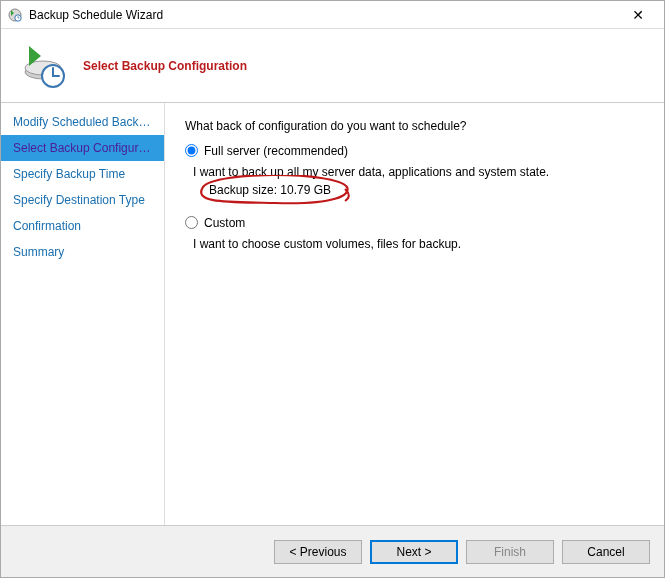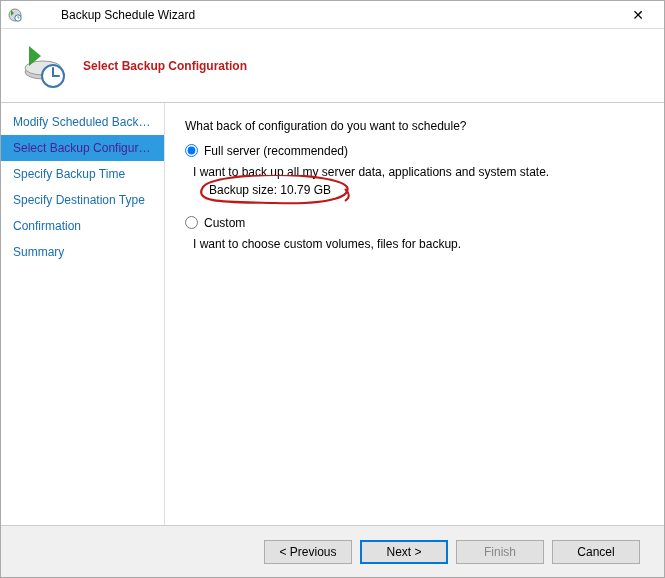--- a/index.html
+++ b/index.html
@@ -19,21 +19,20 @@
     flex-direction: column;
     position: relative;
   }
   .titlebar {
     height: 28px;
     background: #fff;
     display: flex;
     align-items: center;
     padding: 0 6px;
     border-bottom: 1px solid #ddd;
-    gap: 32px;
   }
   .titlebar .title-icon { width:16px; height:16px; margin-right:6px; flex:0 0 auto; }
   .titlebar .title-text { flex: 1; font-size: 12px; color:#000; }
   .titlebar .close { width:40px; text-align:center; font-size:14px; cursor:default; }
   .header {
     height: 74px;
     background: #fff;
     display: flex;
     align-items: center;
     padding: 0 18px;
@@ -84,21 +83,21 @@
     width: 160px; height: 30px;
     pointer-events: none;
   }
   .footer {
     height: 52px;
     background: #f0f0f0;
     border-top: 1px solid #ccc;
     display: flex;
     justify-content: flex-end;
     align-items: center;
-    padding-right: 24px;
+    padding-right: 14px;
     gap: 8px;
   }
   .footer button {
     width: 88px;
     height: 24px;
     font-family: inherit;
     font-size: 12px;
     border: 1px solid #adadad;
     background: #e1e1e1;
     color:#000;

